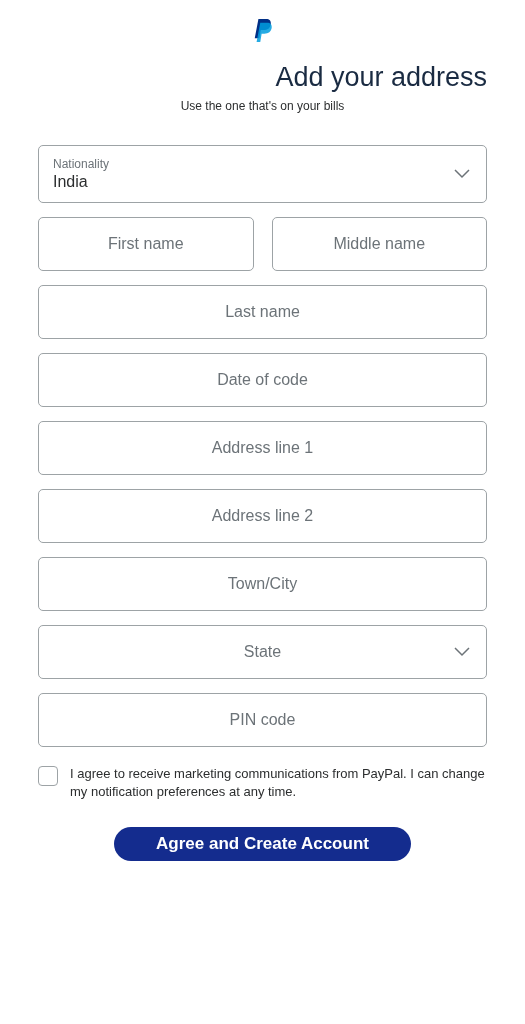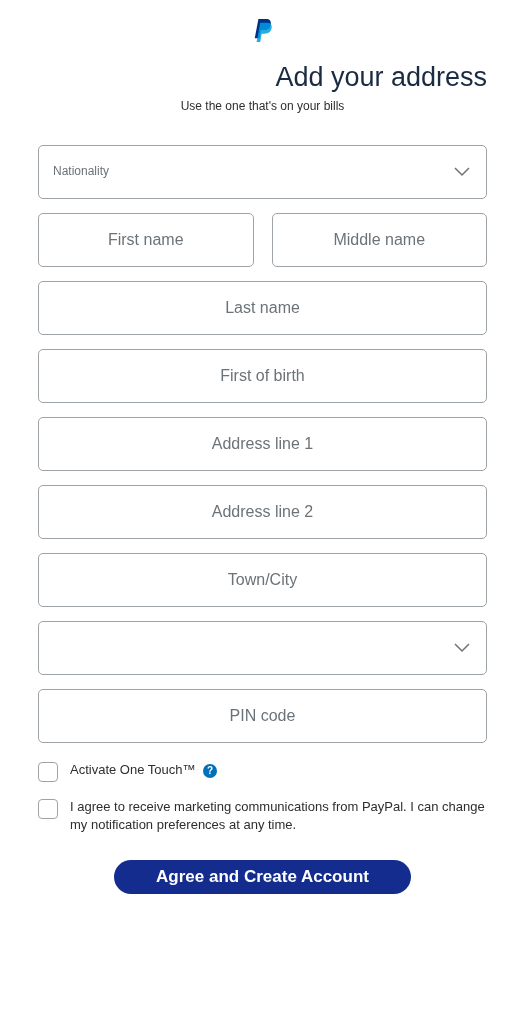--- a/index.html
+++ b/index.html
@@ -140,20 +140,21 @@
     <path fill="#002f86" d="M7 1h8.5c3.5 0 5.5 2 5 5.5-.6 4.2-3.5 6.5-8 6.5h-3l-1.5 9H3L7 1z"></path>
     <path fill="#009cde" d="M9 5h7.5c3.5 0 5.5 2 5 5.5-.6 4.2-3.5 6.5-8 6.5h-3l-1.5 9H5L9 5z" opacity="0.85"></path>
   </svg>
 </div>
 
 <h1 class="title">Add your address</h1>
 <p class="subtitle">Use the one that's on your bills</p>
 
 <div class="field">
   <div class="field-label-small">Nationality</div>
+  <div class="field-value">India</div>
   <span class="chevron">
     <svg viewBox="0 0 16 10">
         <path d="M1 1l7 7 7-7" stroke="#6c7378" stroke-width="1.5" fill="none"></path>
       </svg>
   </span>
 </div>
 
 <div class="row">
   <div class="field">
     <div class="field-placeholder">First name</div>
@@ -161,55 +162,49 @@
   <div class="field">
     <div class="field-placeholder">Middle name</div>
   </div>
 </div>
 
 <div class="field">
   <div class="field-placeholder">Last name</div>
 </div>
 
 <div class="field">
-  <div class="field-placeholder">First of birth</div>
+  <div class="field-placeholder">Date of code</div>
 </div>
 
 <div class="field">
   <div class="field-placeholder">Address line 1</div>
 </div>
 
 <div class="field">
   <div class="field-placeholder">Address line 2</div>
 </div>
 
 <div class="field">
   <div class="field-placeholder">Town/City</div>
 </div>
 
 <div class="field">
+  <div class="field-placeholder">State</div>
   <span class="chevron">
     <svg viewBox="0 0 16 10">
         <path d="M1 1l7 7 7-7" stroke="#6c7378" stroke-width="1.5" fill="none"></path>
       </svg>
   </span>
 </div>
 
 <div class="field">
   <div class="field-placeholder">PIN code</div>
 </div>
 
 <div class="checks-section">
-  <div class="checkbox-row">
-    <div class="checkbox"></div>
-    <div class="checkbox-label">
-      <span>Activate One Touch™</span>
-      <span class="help-icon">?</span>
-    </div>
-  </div>
 
   <div class="checkbox-row">
     <div class="checkbox"></div>
     <div class="checkbox-label">I agree to receive marketing communications from PayPal. I can change my notification preferences at any time.</div>
   </div>
 
 </div>
 
 <button class="submit-btn">Agree and Create Account</button>
 

